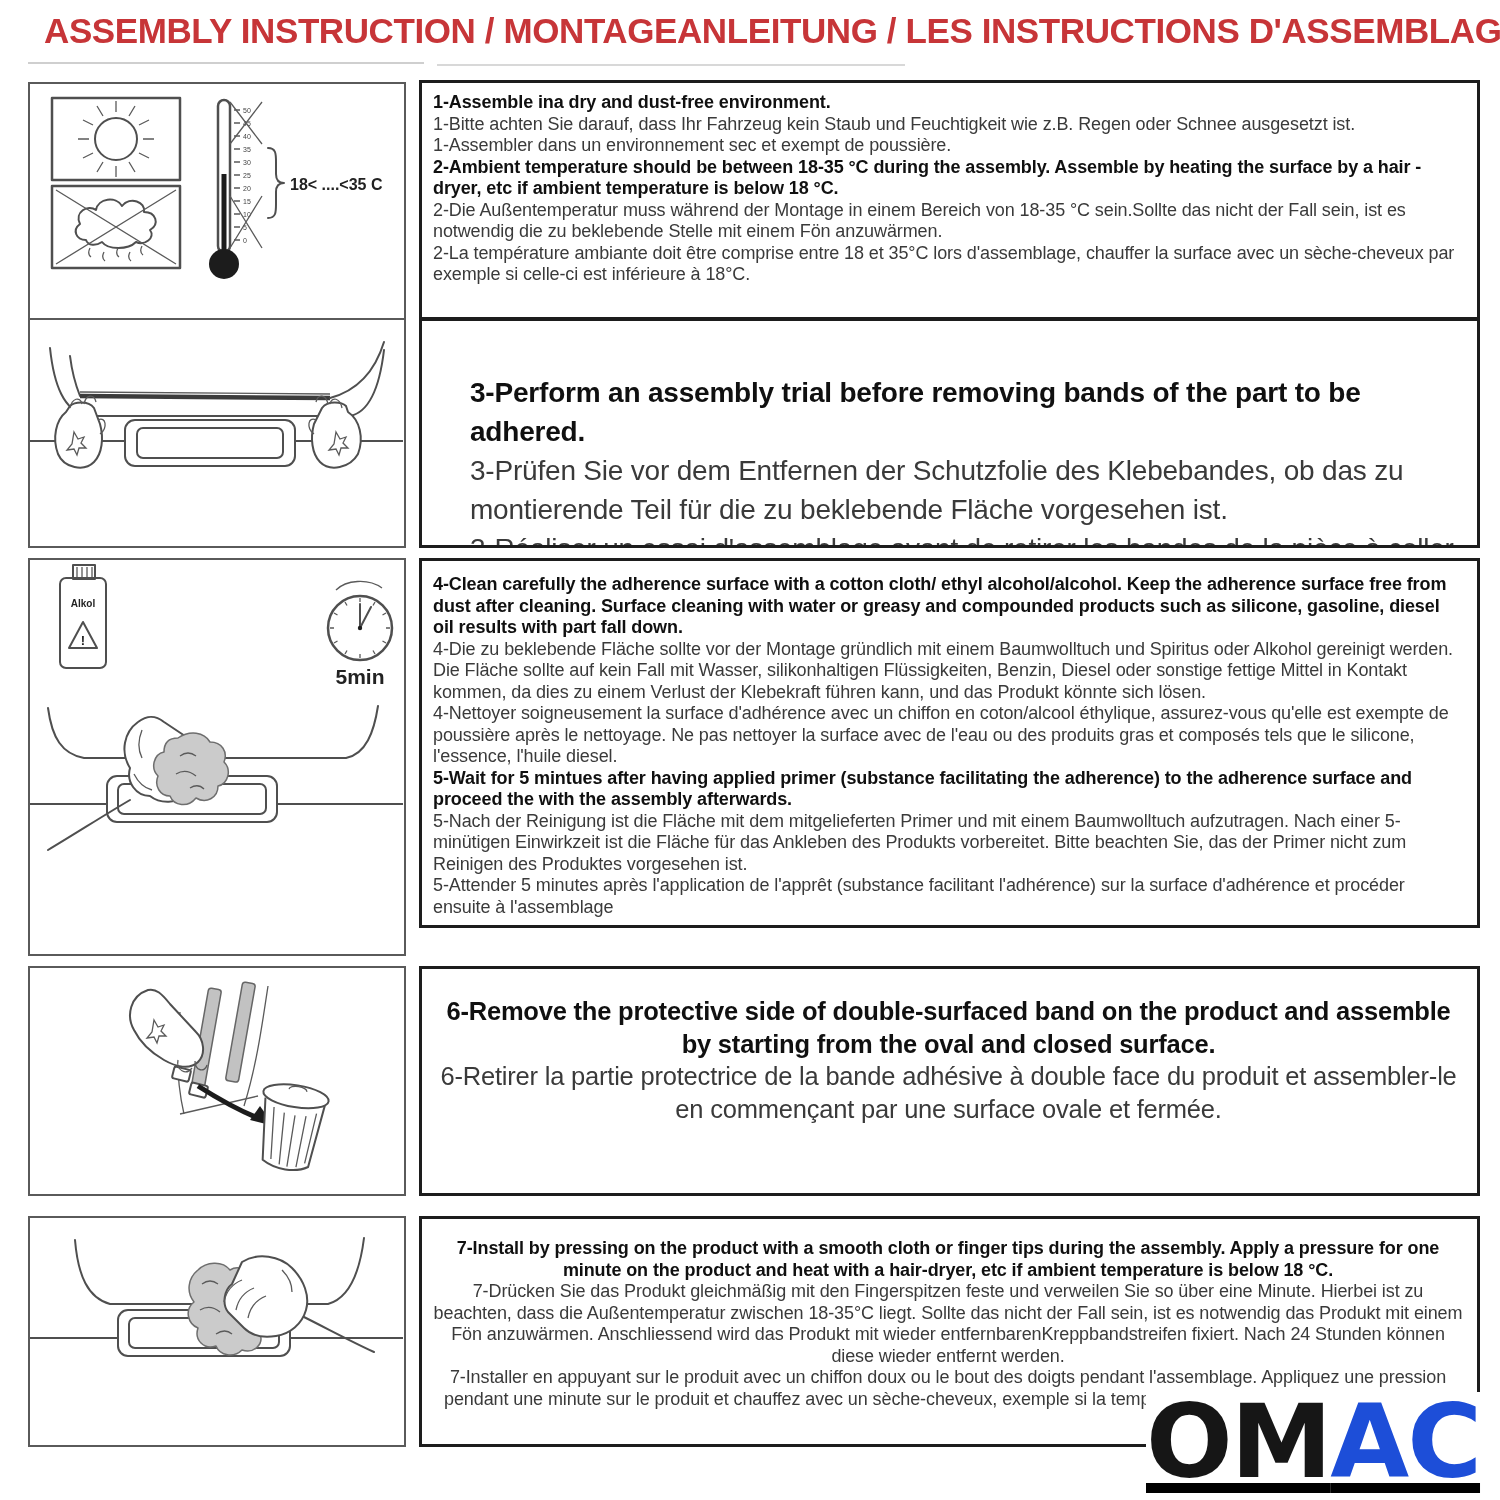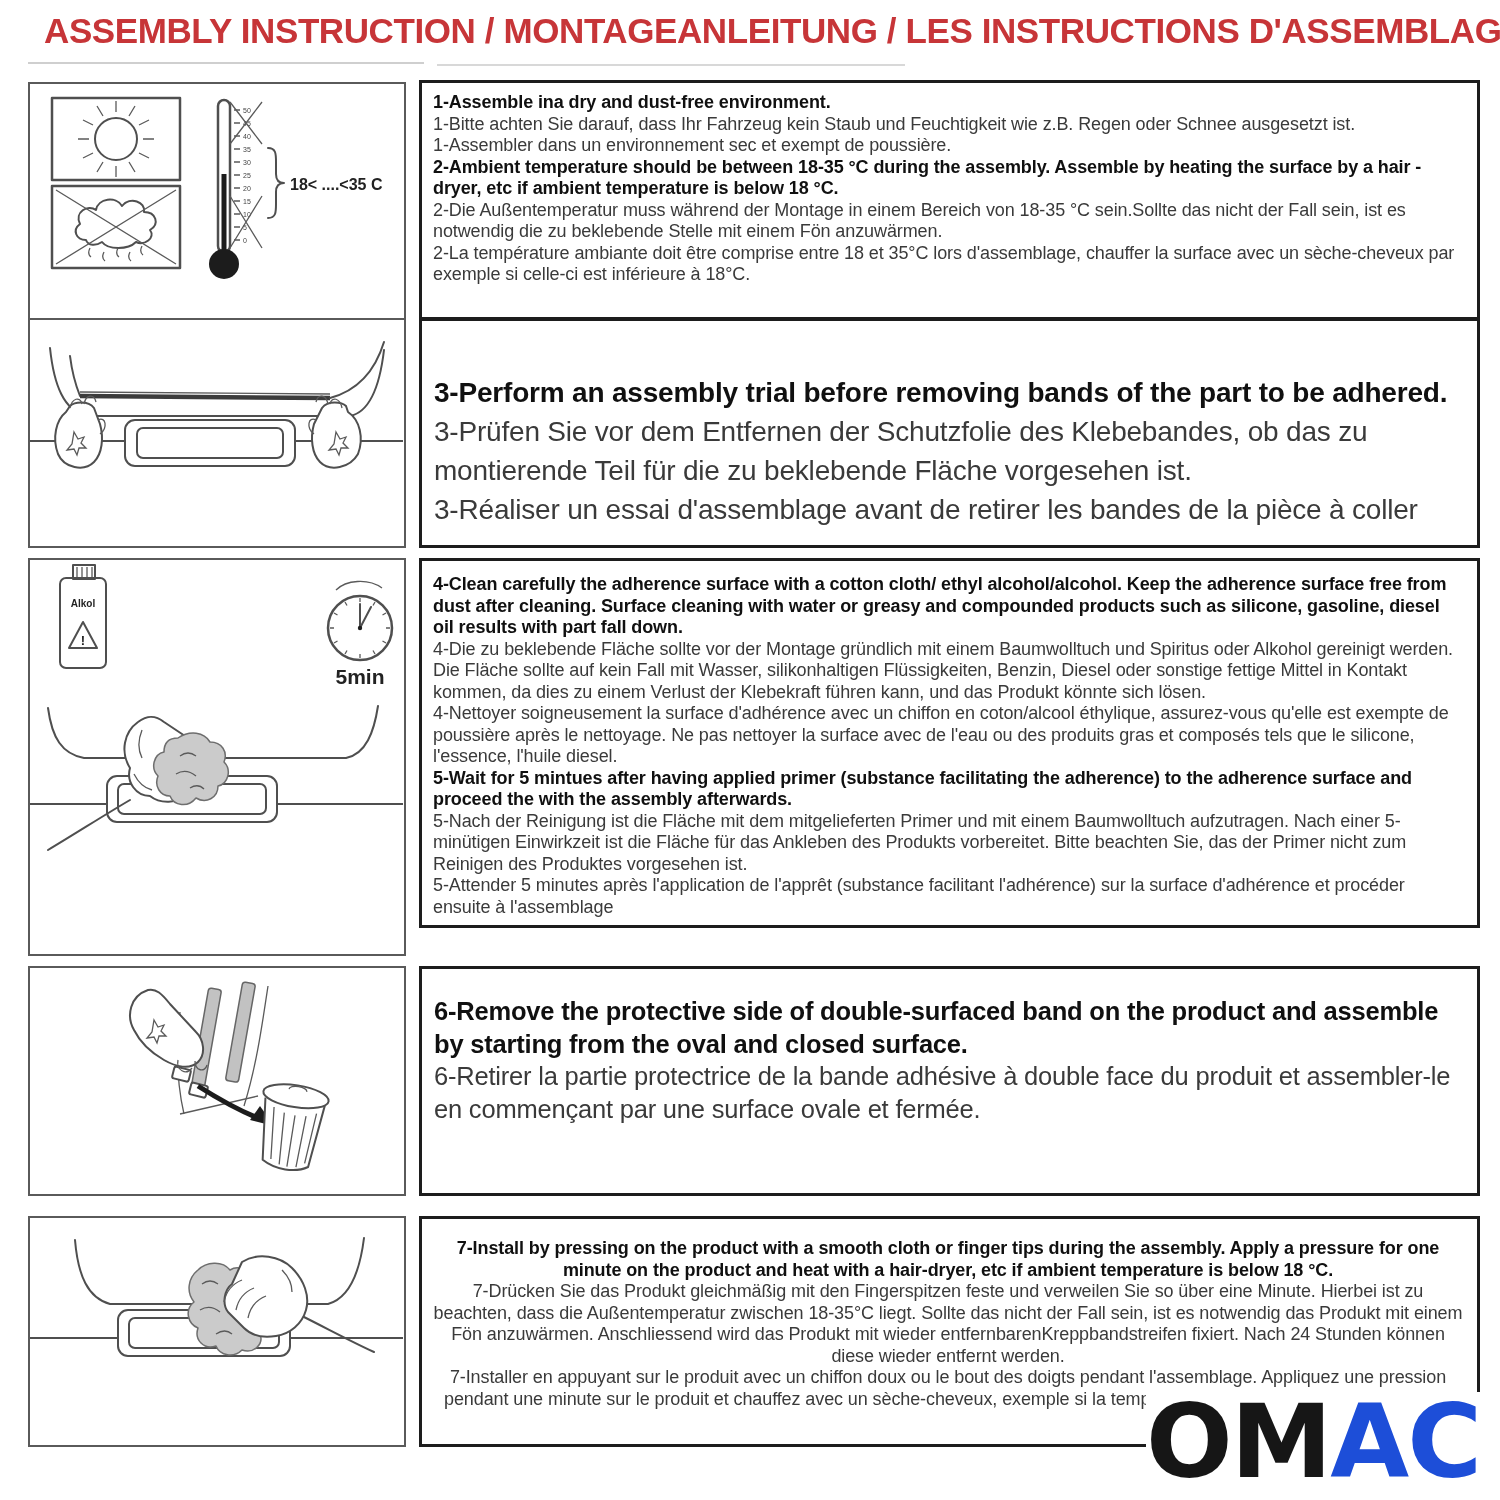--- a/index.html
+++ b/index.html
@@ -14,26 +14,26 @@
             background:#fff;box-sizing:border-box;overflow:hidden;}
   .text-box p{margin:0;}
   .b{font-weight:700;color:#101010;}
   .n{font-weight:400;color:#3a3a3a;}
   .gap{margin-top:21px;}
   .t-small p{font-size:18px;line-height:21.5px;letter-spacing:-0.1px;}
   .pad1{padding:9px 14px 0 11px;}
   .pad3{padding:13px 14px 0 11px;}
   .pad5{padding:19px 14px 0 11px;}
   .t-big2{padding:52px 14px 0 12px;}
-  .t-big2 p{font-size:28px;line-height:39px;letter-spacing:-0.2px;}
-  .t-big4{padding:26px 14px 0 12px;}
+  .t-big2 p{font-size:28px;line-height:39px;letter-spacing:-0.2px;margin-left:36px;}
+  .t-big4{padding:26px 14px 0 12px;text-align:center;}
   .t-big4 p{font-size:25.5px;line-height:32.5px;letter-spacing:-0.2px;}
   .logo{position:absolute;left:1146px;top:1392px;width:354px;height:100px;background:#fff;
         display:flex;align-items:center;font-family:"DejaVu Sans",sans-serif;
-        font-weight:800;font-size:102px;letter-spacing:-2px;line-height:1;}
+        font-weight:800;font-size:102px;letter-spacing:-2px;line-height:1;text-decoration:underline;}
   .logo .black{color:#161616;} .logo .red{color:#1d4ed8;}
   
   .ln{fill:none;stroke:#4f4f4f;stroke-width:2;stroke-linecap:round;stroke-linejoin:round;}
   .ln25{fill:none;stroke:#4f4f4f;stroke-width:2.5;stroke-linecap:round;stroke-linejoin:round;}
   .thin{fill:none;stroke:#5a5a5a;stroke-width:1.3;}
   .hand{fill:#fff;stroke:#4f4f4f;stroke-width:2;stroke-linejoin:round;}
   .cloth{fill:#cbcbcb;stroke:#6e6e6e;stroke-width:1.5;stroke-linejoin:round;}
   .strip{fill:#c2c2c2;stroke:#666;stroke-width:1.5;}
   .dark{fill:#1c1c1c;stroke:none;}
   .tick-num{font-family:"Liberation Sans",sans-serif;font-size:7px;fill:#444;}

